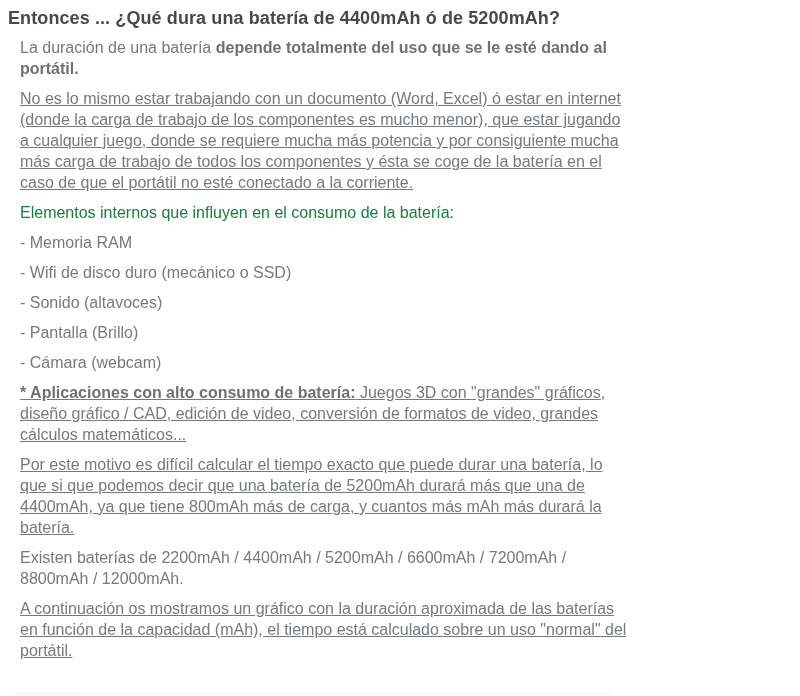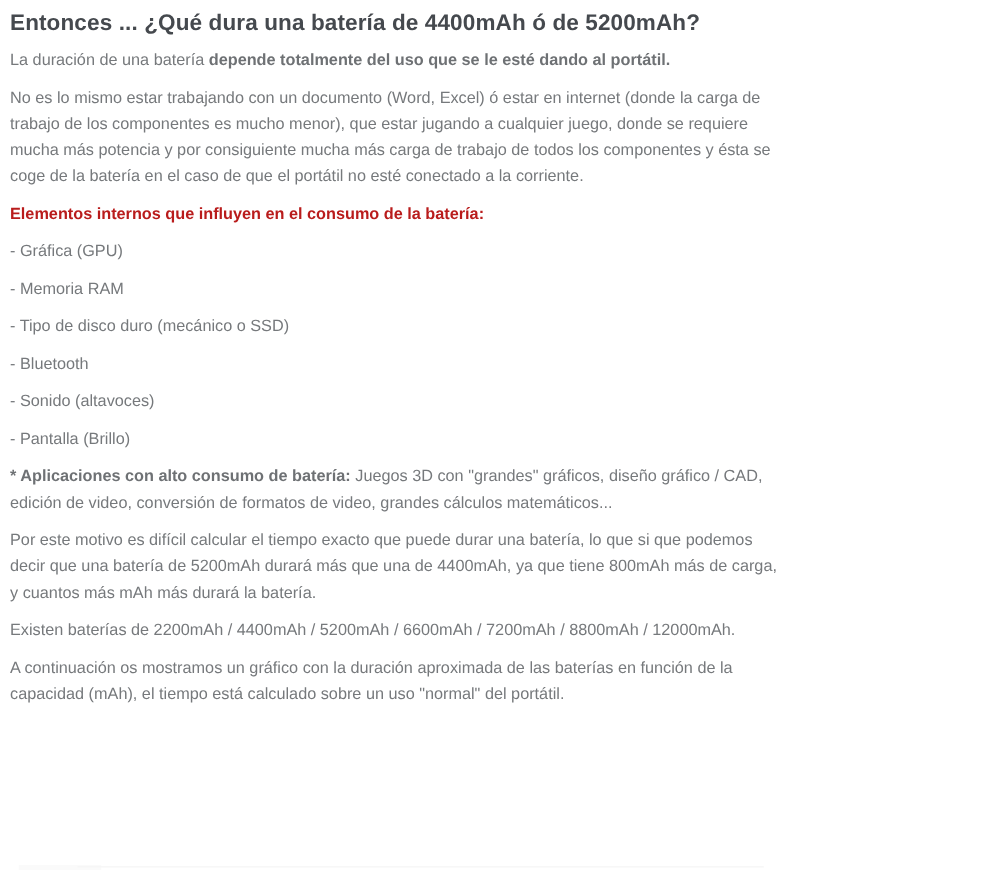--- a/index.html
+++ b/index.html
@@ -19,28 +19,28 @@
   }
   h1.title {
     font-size: 18px;
     line-height: 24px;
     font-weight: bold;
     color: #45494e;
     margin: 0 0 7px 0;
     letter-spacing: 0.1px;
   }
   p {
-    font-size: 13px;
+    font-size: 16px;
     line-height: 21px;
-    margin: 0 0 9px 0;
+    margin: 0 0 9px 12px;
     max-width: 772px;
   }
-  p.multi { margin-bottom: 9px; }
+  p.multi { margin-bottom: 9px; text-decoration: underline; }
   strong { font-weight: bold; color: #6e7174; }
-  p.list-heading { font-weight: bold; color: #b91c1c; }
+  p.list-heading { font-weight: normal; color: #15803d; }
   p.list-item { margin-bottom: 9px; }
   .bottom-peek-block {
     position: absolute;
     left: 15px;
     bottom: 0;
     width: 66px;
     height: 4px;
     background: #fafafa;
   }
   .bottom-peek-line {
@@ -57,26 +57,25 @@
 <div class="page">
 
   <h1 class="title">Entonces ... ¿Qué dura una batería de 4400mAh ó de 5200mAh?</h1>
 
   <p><span>La duración de una batería </span><strong>depende totalmente del uso que se le esté dando al portátil.</strong></p>
 
   <p class="multi">No es lo mismo estar trabajando con un documento (Word, Excel) ó estar en internet (donde la carga de trabajo de los componentes es mucho menor), que estar jugando a cualquier juego, donde se requiere mucha más potencia y por consiguiente mucha más carga de trabajo de todos los componentes y ésta se coge de la batería en el caso de que el portátil no esté conectado a la corriente.</p>
 
   <p class="list-heading">Elementos internos que influyen en el consumo de la batería:</p>
 
-  <p class="list-item">- Gráfica (GPU)</p>
   <p class="list-item">- Memoria RAM</p>
-  <p class="list-item">- Tipo de disco duro (mecánico o SSD)</p>
-  <p class="list-item">- Bluetooth</p>
+  <p class="list-item">- Wifi de disco duro (mecánico o SSD)</p>
   <p class="list-item">- Sonido (altavoces)</p>
   <p class="list-item">- Pantalla (Brillo)</p>
+  <p class="list-item">- Cámara (webcam)</p>
 
   <p class="multi"><strong>* Aplicaciones con alto consumo de batería:</strong><span> Juegos 3D con "grandes" gráficos, diseño gráfico / CAD, edición de video, conversión de formatos de video, grandes cálculos matemáticos...</span></p>
 
 
   <p class="multi">Por este motivo es difícil calcular el tiempo exacto que puede durar una batería, lo que si que podemos decir que una batería de 5200mAh durará más que una de 4400mAh, ya que tiene 800mAh más de carga, y cuantos más mAh más durará la batería.</p>
 
   <p>Existen baterías de 2200mAh / 4400mAh / 5200mAh / 6600mAh / 7200mAh / 8800mAh / 12000mAh.</p>
 
   <p class="multi">A continuación os mostramos un gráfico con la duración aproximada de las baterías en función de la capacidad (mAh), el tiempo está calculado sobre un uso "normal" del portátil.</p>
 

